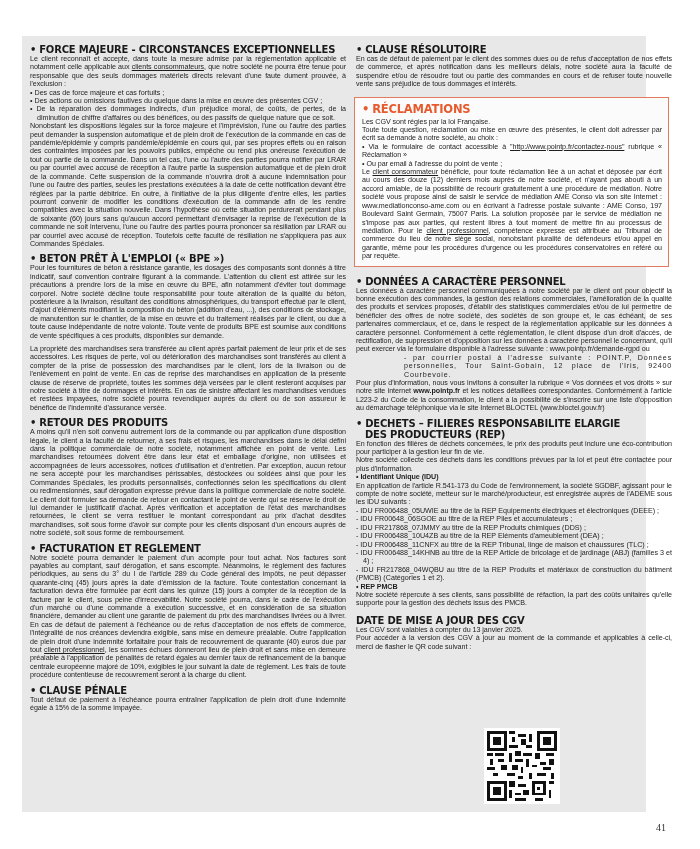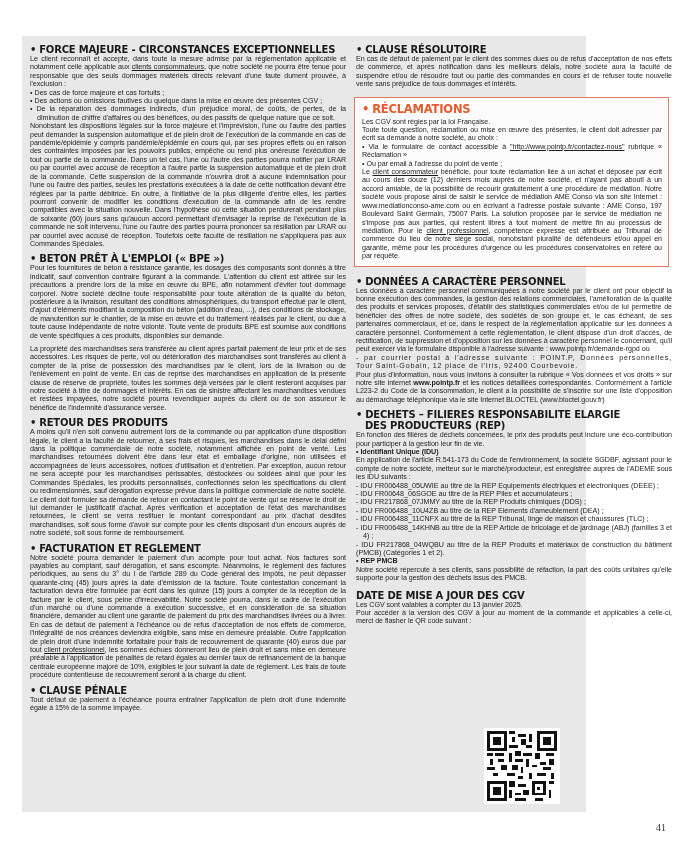--- a/index.html
+++ b/index.html
@@ -1,35 +1,35 @@
 <!DOCTYPE html>
 <html><head>
 <meta charset="utf-8">
 <style>
   html, body { margin:0; padding:0; background:#ffffff; }
   body { width:700px; height:849px; position:relative; overflow:hidden;
          font-family:"DejaVu Sans Condensed","DejaVu Sans", sans-serif; color:#1e1e1e; }
-  .panel { position:absolute; left:22px; top:36px; width:548px; height:776px; background:#e8e8e8;padding-left:16px; }
+  .panel { position:absolute; left:22px; top:36px; width:624px; height:776px; background:#e8e8e8; }
   .col { position:absolute; top:8px; }
   .col-left { left:8px; width:316px; }
   .col-right { left:334px; width:316px; }
   h2 { font-family:"DejaVu Sans", sans-serif; font-size:10px; font-weight:bold; margin:0; line-height:11px; letter-spacing:-0.2px; color:#1a1a1a; }
   h2 .bullet { margin-right:3px; }
   p { margin:0; font-family:"Liberation Sans", sans-serif; font-size:7.15px; line-height:8.4px; text-align:justify; letter-spacing:-0.05px; }
   .sec { margin-bottom:5px; }
   ul { margin:0; padding:0; list-style:none; }
   li { font-family:"Liberation Sans", sans-serif; font-size:7.15px; line-height:8.4px; padding-left:7px; text-indent:-7px; text-align:justify; }
   u { text-decoration:underline; }
   .recl { border:1.5px solid #e27b5d; background:#fbfbfb; padding:4px 6px 5px 7px; margin:8px 0 9px -2px; width:300px; }
   .recl h2 { color:#e65a2e; font-size:11.5px; line-height:14px; margin-bottom:2px; }
   .sub { font-weight:bold; }
   .qr { position:absolute; left:136px; top:718px; width:70px; height:70px; background:#fff; padding:3px; }
   .qr svg { display:block; }
   .page-num { position:absolute; left:656px; top:822px; font-family:"Liberation Serif", serif; font-size:10px; color:#333; }
-  .wide { letter-spacing:0.8px; }
+  .wide { letter-spacing:0.8px;margin-left:48px; }
 </style>
 </head>
 <body>
 
 <div class="panel">
 
   <div class="col col-left">
 
     <div class="sec">
       <h2><span class="bullet">•</span><span>FORCE MAJEURE - CIRCONSTANCES EXCEPTIONNELLES</span></h2>
@@ -86,20 +86,21 @@
     <div class="sec">
       <h2><span class="bullet">•</span><span>DONNÉES A CARACTÈRE PERSONNEL</span></h2>
       <p>Les données à caractère personnel communiquées à notre société par le client ont pour objectif la bonne exécution des commandes, la gestion des relations commerciales, l'amélioration de la qualité des produits et services proposés, d'établir des statistiques commerciales et/ou de lui permettre de bénéficier des offres de notre société, des sociétés de son groupe et, le cas échéant, de ses partenaires commerciaux, et ce, dans le respect de la réglementation applicable sur les données à caractère personnel. Conformément à cette réglementation, le client dispose d'un droit d'accès, de rectification, de suppression et d'opposition sur les données à caractère personnel le concernant, qu'il peut exercer via le formulaire disponible à l'adresse suivante : www.pointp.fr/demande-rgpd ou</p>
       <p class="wide">- par courrier postal à l'adresse suivante : POINT.P, Données personnelles, Tour Saint-Gobain, 12 place de l'Iris, 92400 Courbevoie.</p>
       <p><span>Pour plus d'information, nous vous invitons à consulter la rubrique « Vos données et vos droits » sur notre site internet </span><b>www.pointp.fr</b><span> et les notices détaillées correspondantes. Conformément à l'article L223-2 du Code de la consommation, le client a la possibilité de s'inscrire sur une liste d'opposition au démarchage téléphonique via le site Internet BLOCTEL (www.bloctel.gouv.fr)</span></p>
     </div>
 
     <div class="sec">
       <h2><span class="bullet">•</span><span>DECHETS – FILIERES RESPONSABILITE ELARGIE</span><br><span style="padding-left:9px">DES PRODUCTEURS (REP)</span></h2>
       <p>En fonction des filières de déchets concernées, le prix des produits peut inclure une éco-contribution pour participer à la gestion leur fin de vie.</p>
+      <p>Notre société collecte ces déchets dans les conditions prévues par la loi et peut être contactée pour plus d'information.</p>
       <p class="sub">• Identifiant Unique (IDU)</p>
       <p>En application de l'article R.541-173 du Code de l'environnement, la société SGDBF, agissant pour le compte de notre société, metteur sur le marché/producteur, est enregistrée auprès de l'ADEME sous les IDU suivants :</p>
       <ul>
         <li>- IDU FR006488_05UWIE au titre de la REP Equipements électriques et électroniques (DEEE) ;</li>
         <li>- IDU FR00648_06SGOE au titre de la REP Piles et accumulateurs ;</li>
         <li>- IDU FR217868_07JMMY au titre de la REP Produits chimiques (DDS) ;</li>
         <li>- IDU FR006488_10U4ZB au titre de la REP Eléments d'ameublement (DEA) ;</li>
         <li>- IDU FR006488_11CNFX au titre de la REP Tribunal, linge de maison et chaussures (TLC) ;</li>
         <li>- IDU FR006488_14KHNB au titre de la REP Article de bricolage et de jardinage (ABJ) (familles 3 et 4) ;</li>
         <li style="padding-left:0;text-indent:0">- IDU FR217868_04WQBU au titre de la REP Produits et matériaux de construction du bâtiment (PMCB) (Catégories 1 et 2).</li>

